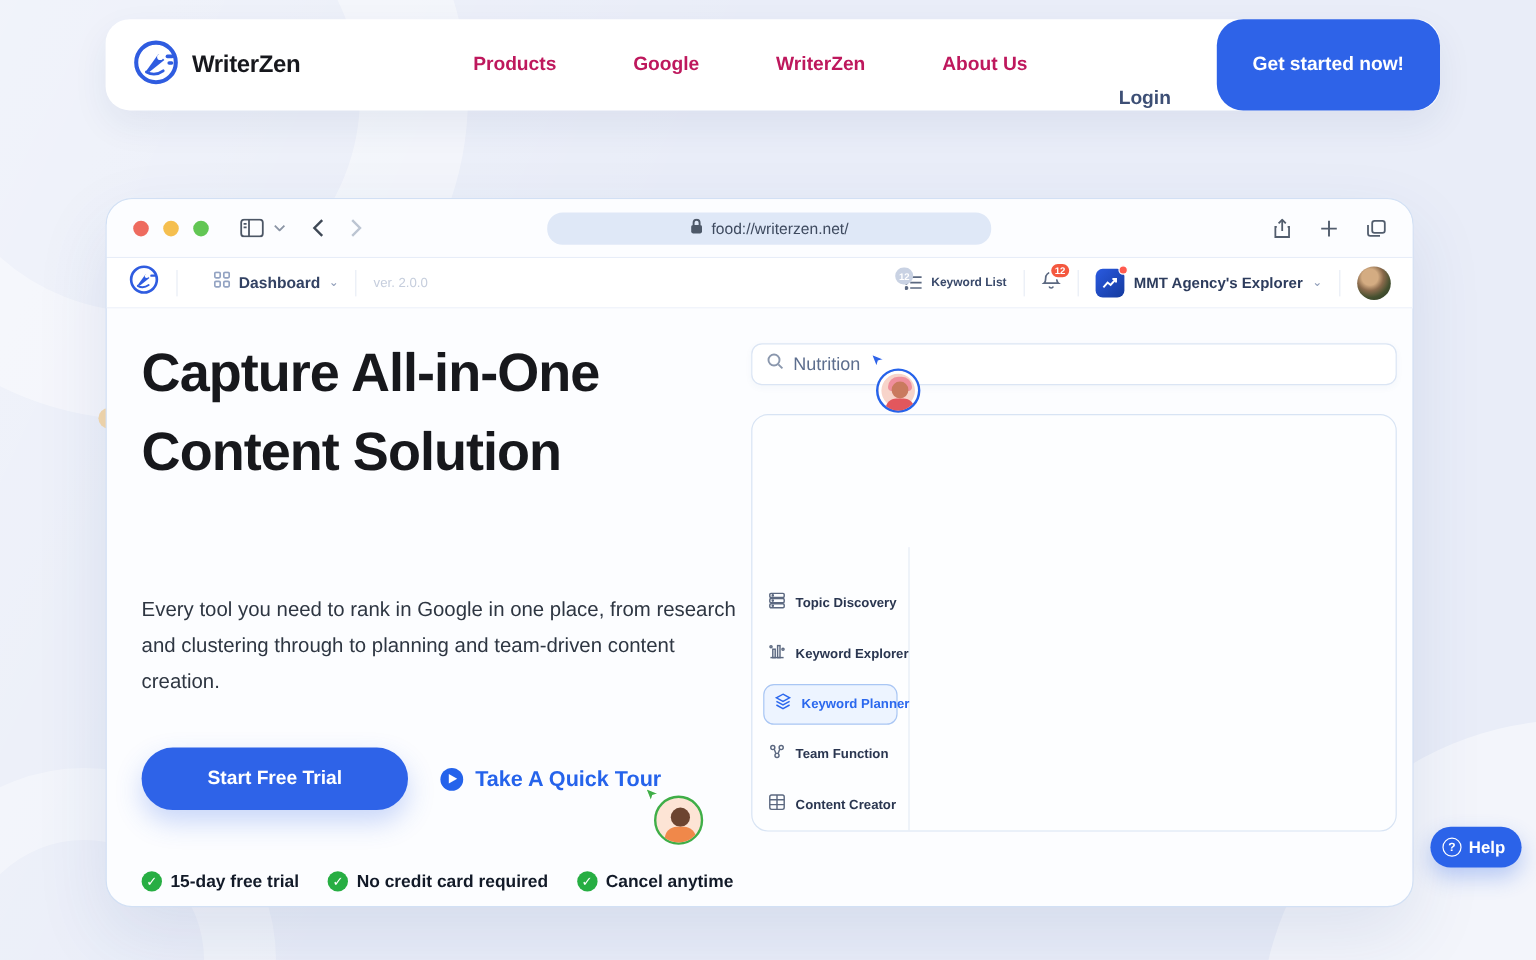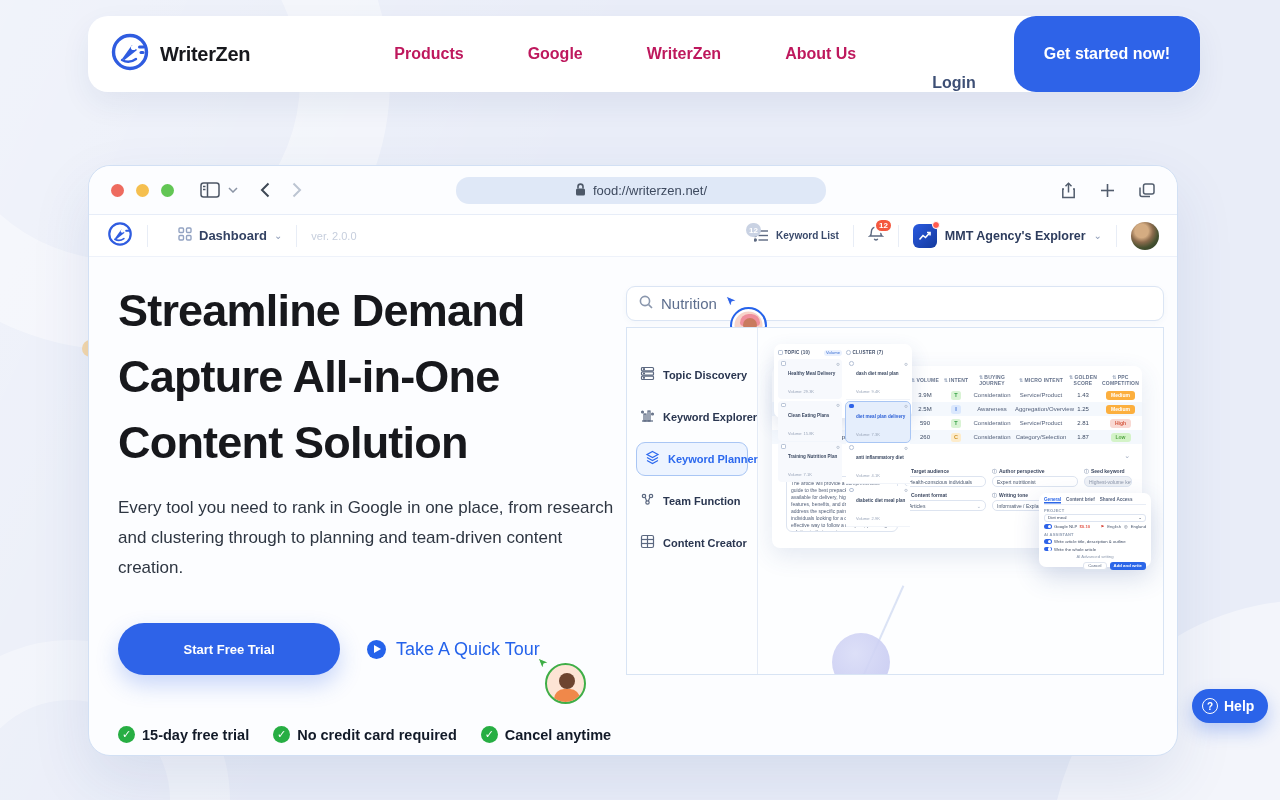--- a/index.html
+++ b/index.html
@@ -76,26 +76,26 @@
   .ws-label { font-size:12.5px; font-weight:700; color:#2d3c5d; }
   .avatar { width:28px; height:28px; border-radius:50%;
     background:radial-gradient(circle at 38% 32%, #d4ac82 0 26%, #8a6a4c 44%, #44502f 66%, #2b3524 100%); }
 
   
   .headline { position:absolute; left:29px; top:112px; width:490px; font-size:45px; line-height:66px;
     font-weight:700; color:#17181c; letter-spacing:-0.8px; }
   .hero-desc { position:absolute; left:29px; top:327px; width:505px; font-size:17px; line-height:30px; color:#2e3642; }
   .cta-row { position:absolute; left:29px; top:457px; display:flex; align-items:center; }
   .primary-btn { width:222px; height:52px; border:none; border-radius:26px; background:#2e63e8; color:#fff;
-    font-size:13px; font-weight:700; font-family:inherit; cursor:pointer; box-shadow:0 10px 22px rgba(46,99,232,.25); }
+    font-size:16px; font-weight:700; font-family:inherit; cursor:pointer; box-shadow:0 10px 22px rgba(46,99,232,.25); }
   .tour { display:flex; align-items:center; gap:10px; margin-left:27px; cursor:pointer; }
   .play-ic { width:19px; height:19px; border-radius:50%; background:#2563eb; position:relative; }
   .play-ic:after { content:""; position:absolute; left:7px; top:5px; border-left:7px solid #fff;
     border-top:4.5px solid transparent; border-bottom:4.5px solid transparent; }
-  .tour-label { font-size:18px; font-weight:400; color:#2563eb; }
+  .tour-label { font-size:18px; font-weight:700; color:#2563eb; }
   .checklist { position:absolute; left:29px; top:560px; display:flex; gap:24px; }
   .check-item { display:flex; align-items:center; gap:7px; }
   .check-ic { width:17px; height:17px; border-radius:50%; background:#27ae43; color:#fff; font-size:11px;
     font-weight:700; display:flex; align-items:center; justify-content:center; }
   .check-label { font-size:14.5px; font-weight:700; color:#121a28; }
 
   
   .bubble { position:absolute; border-radius:50%; }
   .bubble-green { left:456px; top:497px; width:41px; height:41px; border:2.5px solid #3fae47; background:#fde4d5; overflow:hidden; }
   .bubble-blue { left:641px; top:141px; width:37px; height:37px; border:2.5px solid #2563eb; background:#f7d4ca;
@@ -109,22 +109,22 @@
   .b-head { left:11px; top:9px; width:14px; height:14px; background:#c97a5e; }
   .b-hair { position:absolute; left:8px; top:5px; width:20px; height:12px; border-radius:10px 10px 4px 4px; background:#ef8f9c; }
   .b-body { position:absolute; left:6px; top:23px; width:24px; height:14px; border-radius:9px 9px 0 0; background:#e2575d; }
 
   
   .search-bar { position:absolute; left:537px; top:120px; width:538px; height:35px; background:#fff;
     border:1px solid #dbe5f4; border-radius:9px; display:flex; align-items:center; padding:0 12px; gap:8px;
     box-shadow:0 2px 6px rgba(60,90,160,.04); }
   .search-text { font-size:15px; color:#5d6e8e; }
 
-  .panel { position:absolute; left:537px; top:161px; width:538px; height:348px; background:#fdfeff;
-    border:1px solid #d8e4f4; border-radius:0; display:flex; }
+  .panel { position:absolute; left:537px; top:179px; width:538px; height:348px; background:#fdfeff;
+    border:1px solid #d8e4f4; border-radius:14px; display:flex;align-items:flex-end; }
   .panel-menu { width:131px; border-right:1px solid #e4ebf6; padding-top:26px; }
   .menu-item { height:42px; display:flex; align-items:center; gap:8px; padding-left:13px; cursor:pointer; color:#5b6880; }
   .menu-label { font-size:11px; font-weight:600; color:#2a3650; white-space:nowrap; }
   .menu-item.sel { margin:0 9px; padding-left:8px; height:34px; border:1px solid #a9c6f4; background:#edf4ff;
     border-radius:9px; margin-top:4px; margin-bottom:4px; color:#2b68ee; }
   .menu-item.sel .menu-label { color:#2b68ee; }
   .panel-content { position:relative; flex:1; overflow:hidden; }
 
   .deco-purple { position:absolute; left:74px; top:305px; width:58px; height:58px; border-radius:50%;
     background:radial-gradient(circle at 40% 35%, #d9dcf7, #c3c6f0); opacity:.9; z-index:1; }
@@ -377,21 +377,20 @@
         </span>
         <span class="ws-label">MMT Agency's Explorer</span>
         <span class="chev">⌄</span>
       </div>
       <span class="vsep"></span>
       <span class="avatar"></span>
     </div>
   </div>
 
   <h1 class="headline">
-    <div>Streamline Demand</div>
     <div>Capture All-in-One</div>
     <div>Content Solution</div>
   </h1>
   <p class="hero-desc">Every tool you need to rank in Google in one place, from research and clustering through to planning and team-driven content creation.</p>
 
   <div class="cta-row">
     <button class="primary-btn">Start Free Trial</button>
     <div class="tour">
       <span class="play-ic"></span>
       <span class="tour-label">Take A Quick Tour</span>

